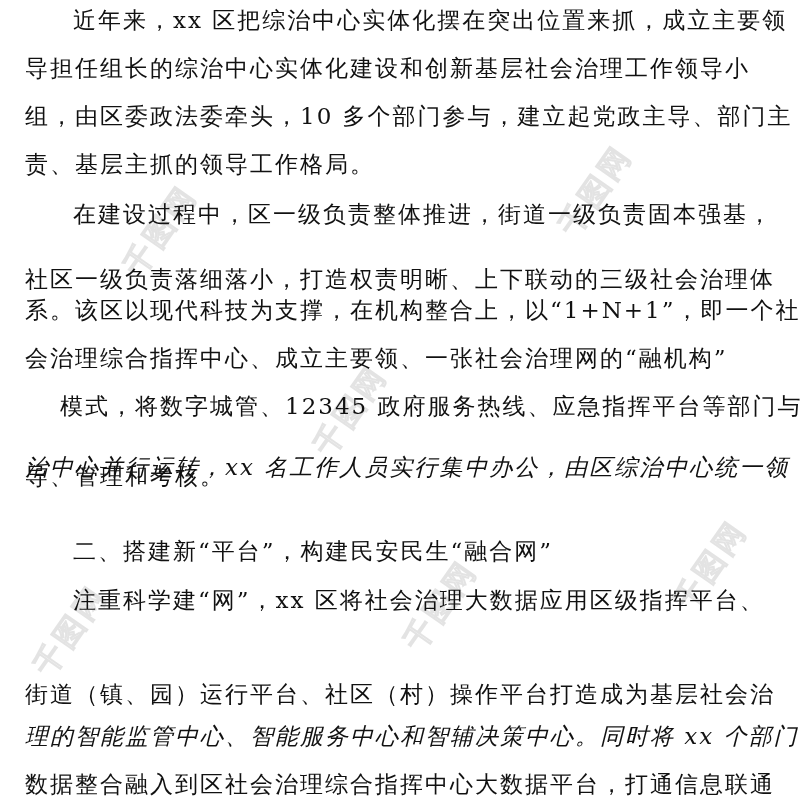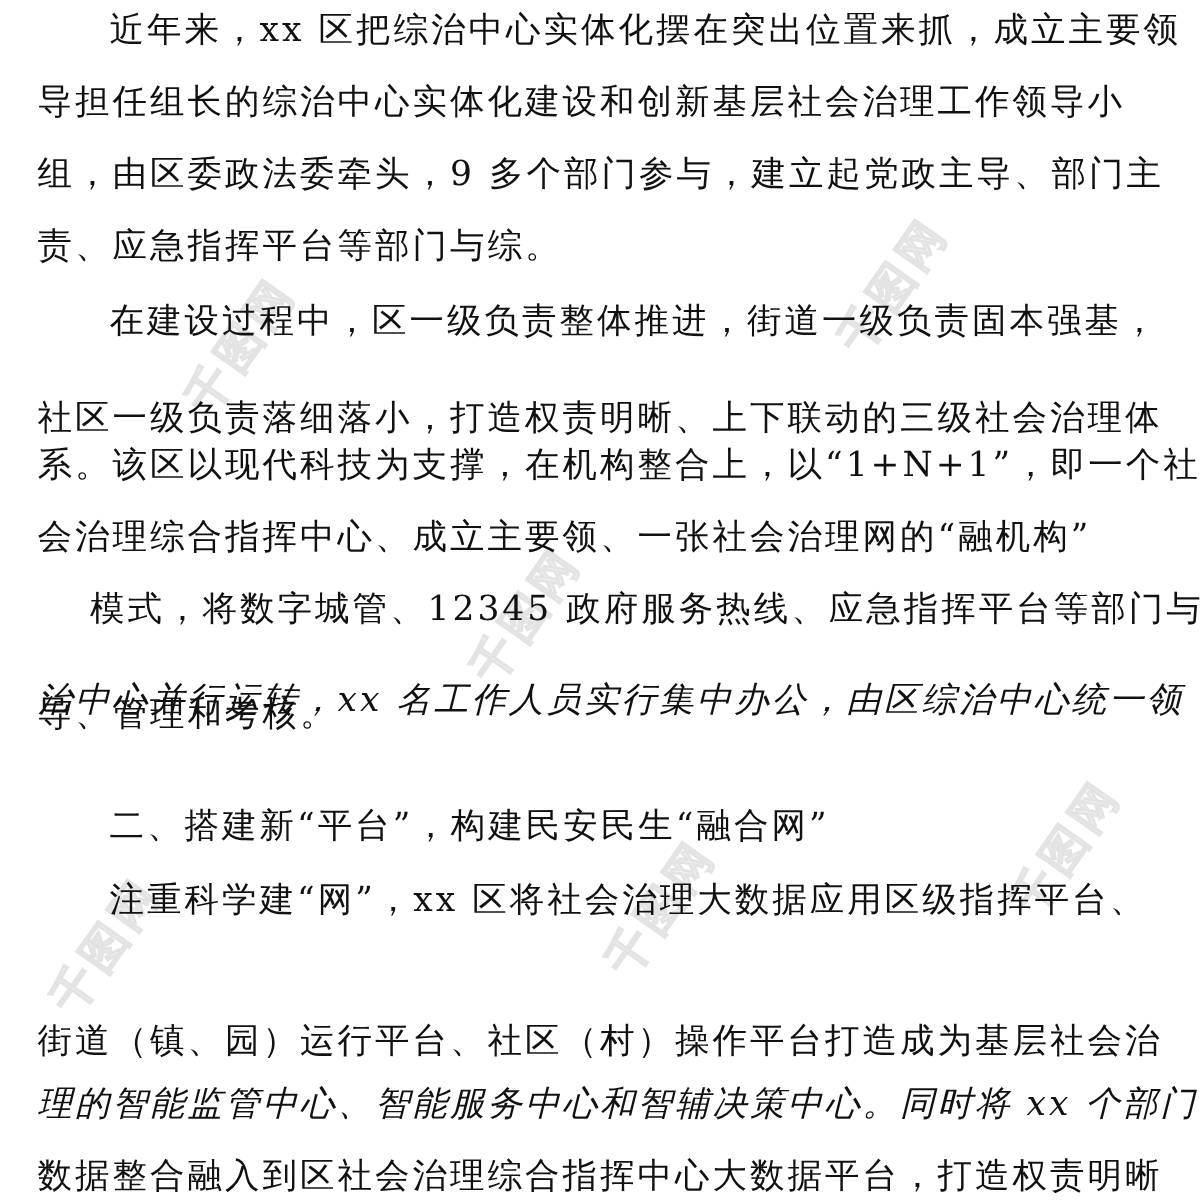--- a/index.html
+++ b/index.html
@@ -32,28 +32,28 @@
       <div class="watermark" style="left: 110px; top: 210px; -webkit-text-stroke: 1px rgb(227, 227, 227);">千图网</div>
       <div class="watermark" style="left: 545px; top: 170px; -webkit-text-stroke: 1px rgb(227, 227, 227);">千图网</div>
       <div class="watermark" style="left: 300px; top: 390px; -webkit-text-stroke: 1px rgb(227, 227, 227);">千图网</div>
       <div class="watermark" style="left: 20px; top: 610px; -webkit-text-stroke: 1px rgb(227, 227, 227);">千图网</div>
       <div class="watermark" style="left: 390px; top: 585px; -webkit-text-stroke: 1px rgb(227, 227, 227);">千图网</div>
       <div class="watermark" style="left: 660px; top: 545px; -webkit-text-stroke: 1px rgb(227, 227, 227);">千图网</div>
     </div>
   <div id="lines">
       <div class="line indent" style="top: 5px;">近年来，xx 区把综治中心实体化摆在突出位置来抓，成立主要领</div>
       <div class="line" style="top: 53px;">导担任组长的综治中心实体化建设和创新基层社会治理工作领导小</div>
-      <div class="line" style="top: 101px;">组，由区委政法委牵头，9 多个部门参与，建立起党政主导、部门主</div>
-      <div class="line" style="top: 149px;">责、应急指挥平台等部门与综。</div>
+      <div class="line" style="top: 101px;">组，由区委政法委牵头，10 多个部门参与，建立起党政主导、部门主</div>
+      <div class="line" style="top: 149px;">责、基层主抓的领导工作格局。</div>
       <div class="line indent" style="top: 199px;">在建设过程中，区一级负责整体推进，街道一级负责固本强基，</div>
       <div class="line" style="top: 264px;">社区一级负责落细落小，打造权责明晰、上下联动的三级社会治理体</div>
       <div class="line" style="top: 295px; text-align: right;">系。该区以现代科技为支撑，在机构整合上，以“1+N+1”，即一个社</div>
       <div class="line" style="top: 343px;">会治理综合指挥中心、成立主要领、一张社会治理网的“融机构”</div>
       <div class="line" style="top: 391px; margin-left: 35px;">模式，将数字城管、12345 政府服务热线、应急指挥平台等部门与综</div>
       <div class="line" style="top: 452px; font-style: italic;">治中心并行运转，xx 名工作人员实行集中办公，由区综治中心统一领</div>
       <div class="line" style="top: 461px;">导、管理和考核。</div>
       <div class="line indent" style="top: 536px;">二、搭建新“平台”，构建民安民生“融合网”</div>
       <div class="line indent" style="top: 585px;">注重科学建“网”，xx 区将社会治理大数据应用区级指挥平台、</div>
       <div class="line" style="top: 633px; margin-top: 46px;">街道（镇、园）运行平台、社区（村）操作平台打造成为基层社会治</div>
       <div class="line" style="top: 721px; font-style: italic;">理的智能监管中心、智能服务中心和智辅决策中心。同时将 xx 个部门</div>
-      <div class="line" style="top: 769px;">数据整合融入到区社会治理综合指挥中心大数据平台，打造权责明晰</div>
+      <div class="line" style="top: 769px;">数据整合融入到区社会治理综合指挥中心大数据平台，打通信息联通</div>
     </div>
 </div>
 
 </body></html>

